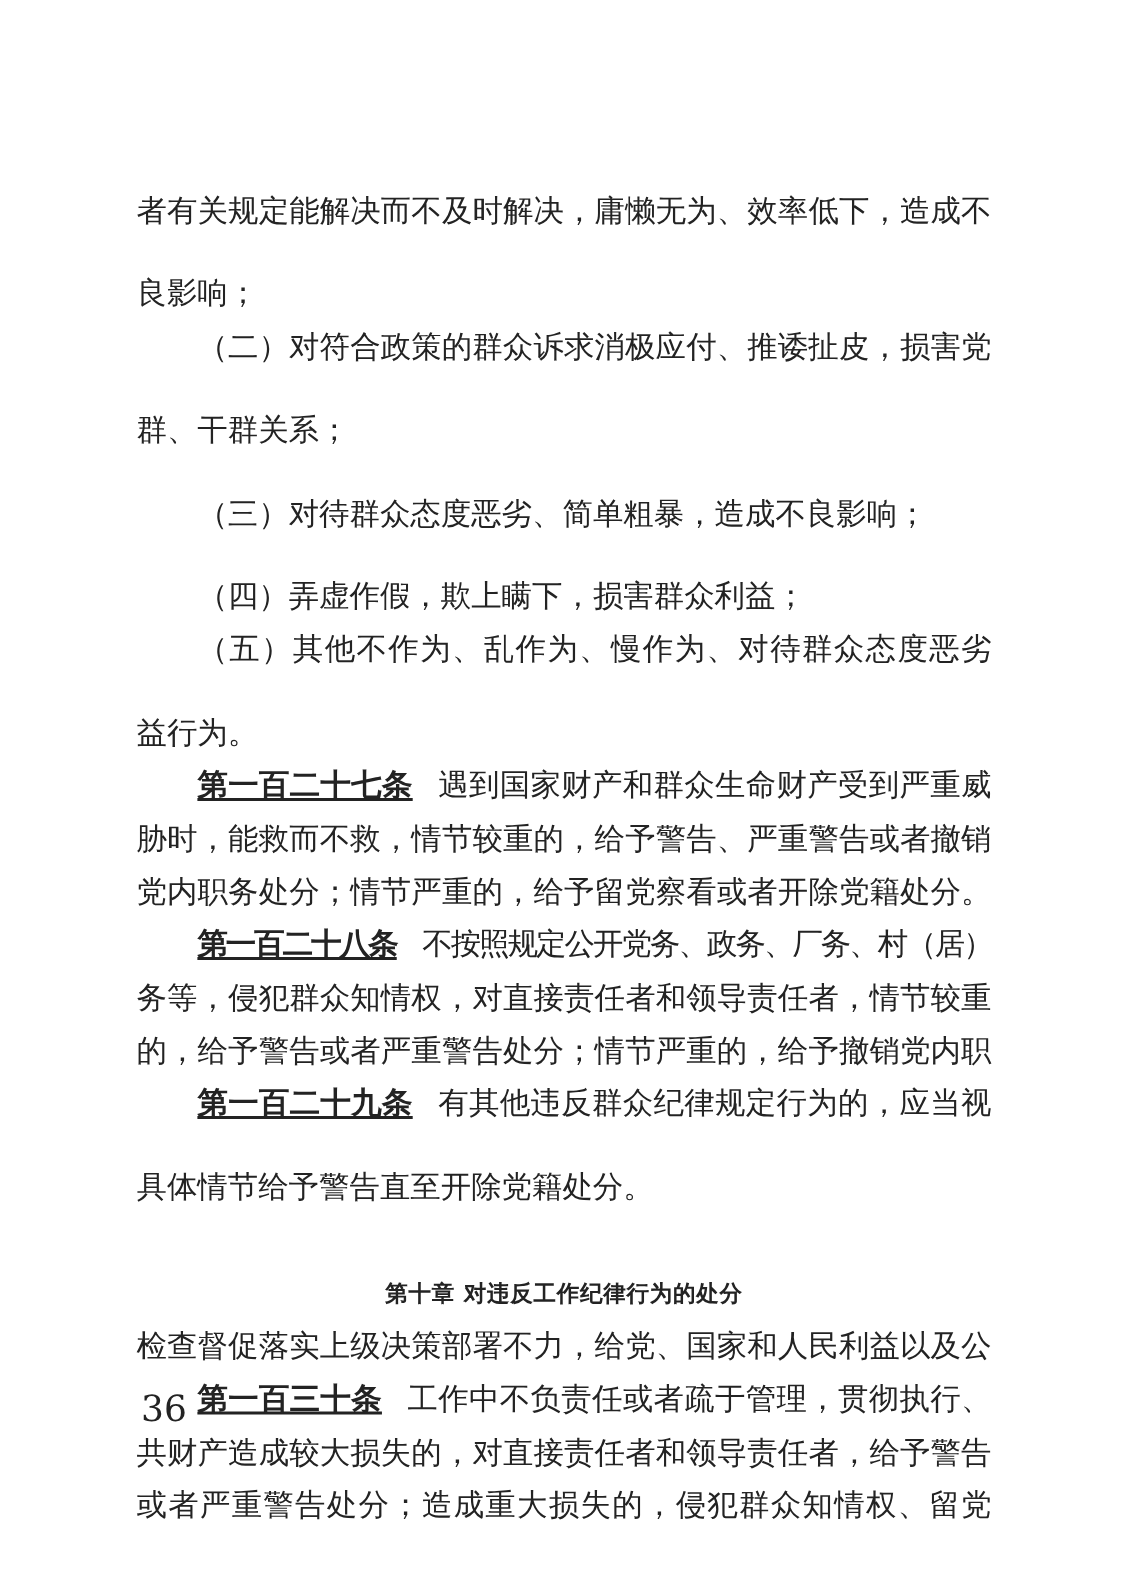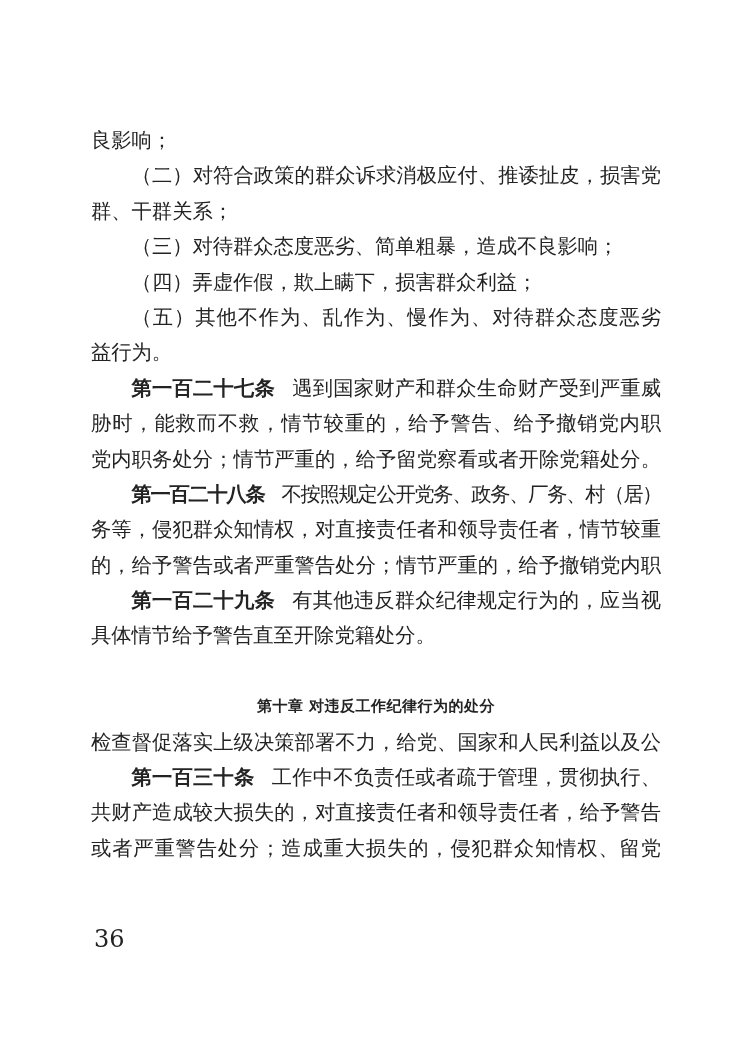--- a/index.html
+++ b/index.html
@@ -20,24 +20,24 @@
   }
   .line {
     height: 35.4px;
     line-height: 35.4px;
     font-size: 20.3px;
     text-align: justify;
     text-align-last: justify;
     color: #232323;
   }
   .line.indent { text-indent: 40.6px; }
-  .line.last { text-align-last: left; }
+  .line.last { text-align-last: left; margin-top: 20px; }
   .line.squeeze { letter-spacing: -1.45px; }
   .line.blank {  }
-  .line b.lead { font-weight: 700; margin-right: 17px; }
+  .line b.lead { font-weight: 700; margin-right: 17px; text-decoration: underline; }
   .line.heading {
     text-align: center;
     text-align-last: center;
     font-family: "DejaVu Sans", sans-serif;
     font-weight: 700;
     font-size: 15px;
     letter-spacing: 0.5px;
   }
   .page-number {
     position: absolute;
@@ -47,29 +47,30 @@
     line-height: 30px;
     font-family: "DejaVu Serif", serif;
     color: #232323;
   }
 </style>
 </head>
 <body>
 
 <div class="page" style="background: rgb(255, 255, 255); color: rgb(35, 35, 35);">
   <div class="content">
+      <div class="line"><span>者有关规定能解决而不及时解决，庸懒无为、效率低下，造成不</span></div>
       <div class="line last"><span>良影响；</span></div>
       <div class="line indent"><span>（二）对符合政策的群众诉求消极应付、推诿扯皮，损害党</span></div>
       <div class="line last"><span>群、干群关系；</span></div>
       <div class="line indent last"><span>（三）对待群众态度恶劣、简单粗暴，造成不良影响；</span></div>
       <div class="line indent last"><span>（四）弄虚作假，欺上瞒下，损害群众利益；</span></div>
       <div class="line indent"><span>（五）其他不作为、乱作为、慢作为、对待群众态度恶劣</span></div>
       <div class="line last"><span>益行为。</span></div>
       <div class="line indent"><b class="lead">第一百二十七条</b><span>遇到国家财产和群众生命财产受到严重威</span></div>
-      <div class="line"><span>胁时，能救而不救，情节较重的，给予警告、给予撤销党内职</span></div>
+      <div class="line"><span>胁时，能救而不救，情节较重的，给予警告、严重警告或者撤销</span></div>
       <div class="line"><span>党内职务处分；情节严重的，给予留党察看或者开除党籍处分。</span></div>
       <div class="line indent squeeze"><b class="lead">第一百二十八条</b><span>不按照规定公开党务、政务、厂务、村（居）</span></div>
       <div class="line"><span>务等，侵犯群众知情权，对直接责任者和领导责任者，情节较重</span></div>
       <div class="line"><span>的，给予警告或者严重警告处分；情节严重的，给予撤销党内职</span></div>
       <div class="line indent"><b class="lead">第一百二十九条</b><span>有其他违反群众纪律规定行为的，应当视</span></div>
       <div class="line last"><span>具体情节给予警告直至开除党籍处分。</span></div>
       <div class="line blank"></div>
       <div class="line heading"><span>第十章 对违反工作纪律行为的处分</span></div>
       <div class="line"><span>检查督促落实上级决策部署不力，给党、国家和人民利益以及公</span></div>
       <div class="line indent"><b class="lead">第一百三十条</b><span>工作中不负责任或者疏于管理，贯彻执行、</span></div>

